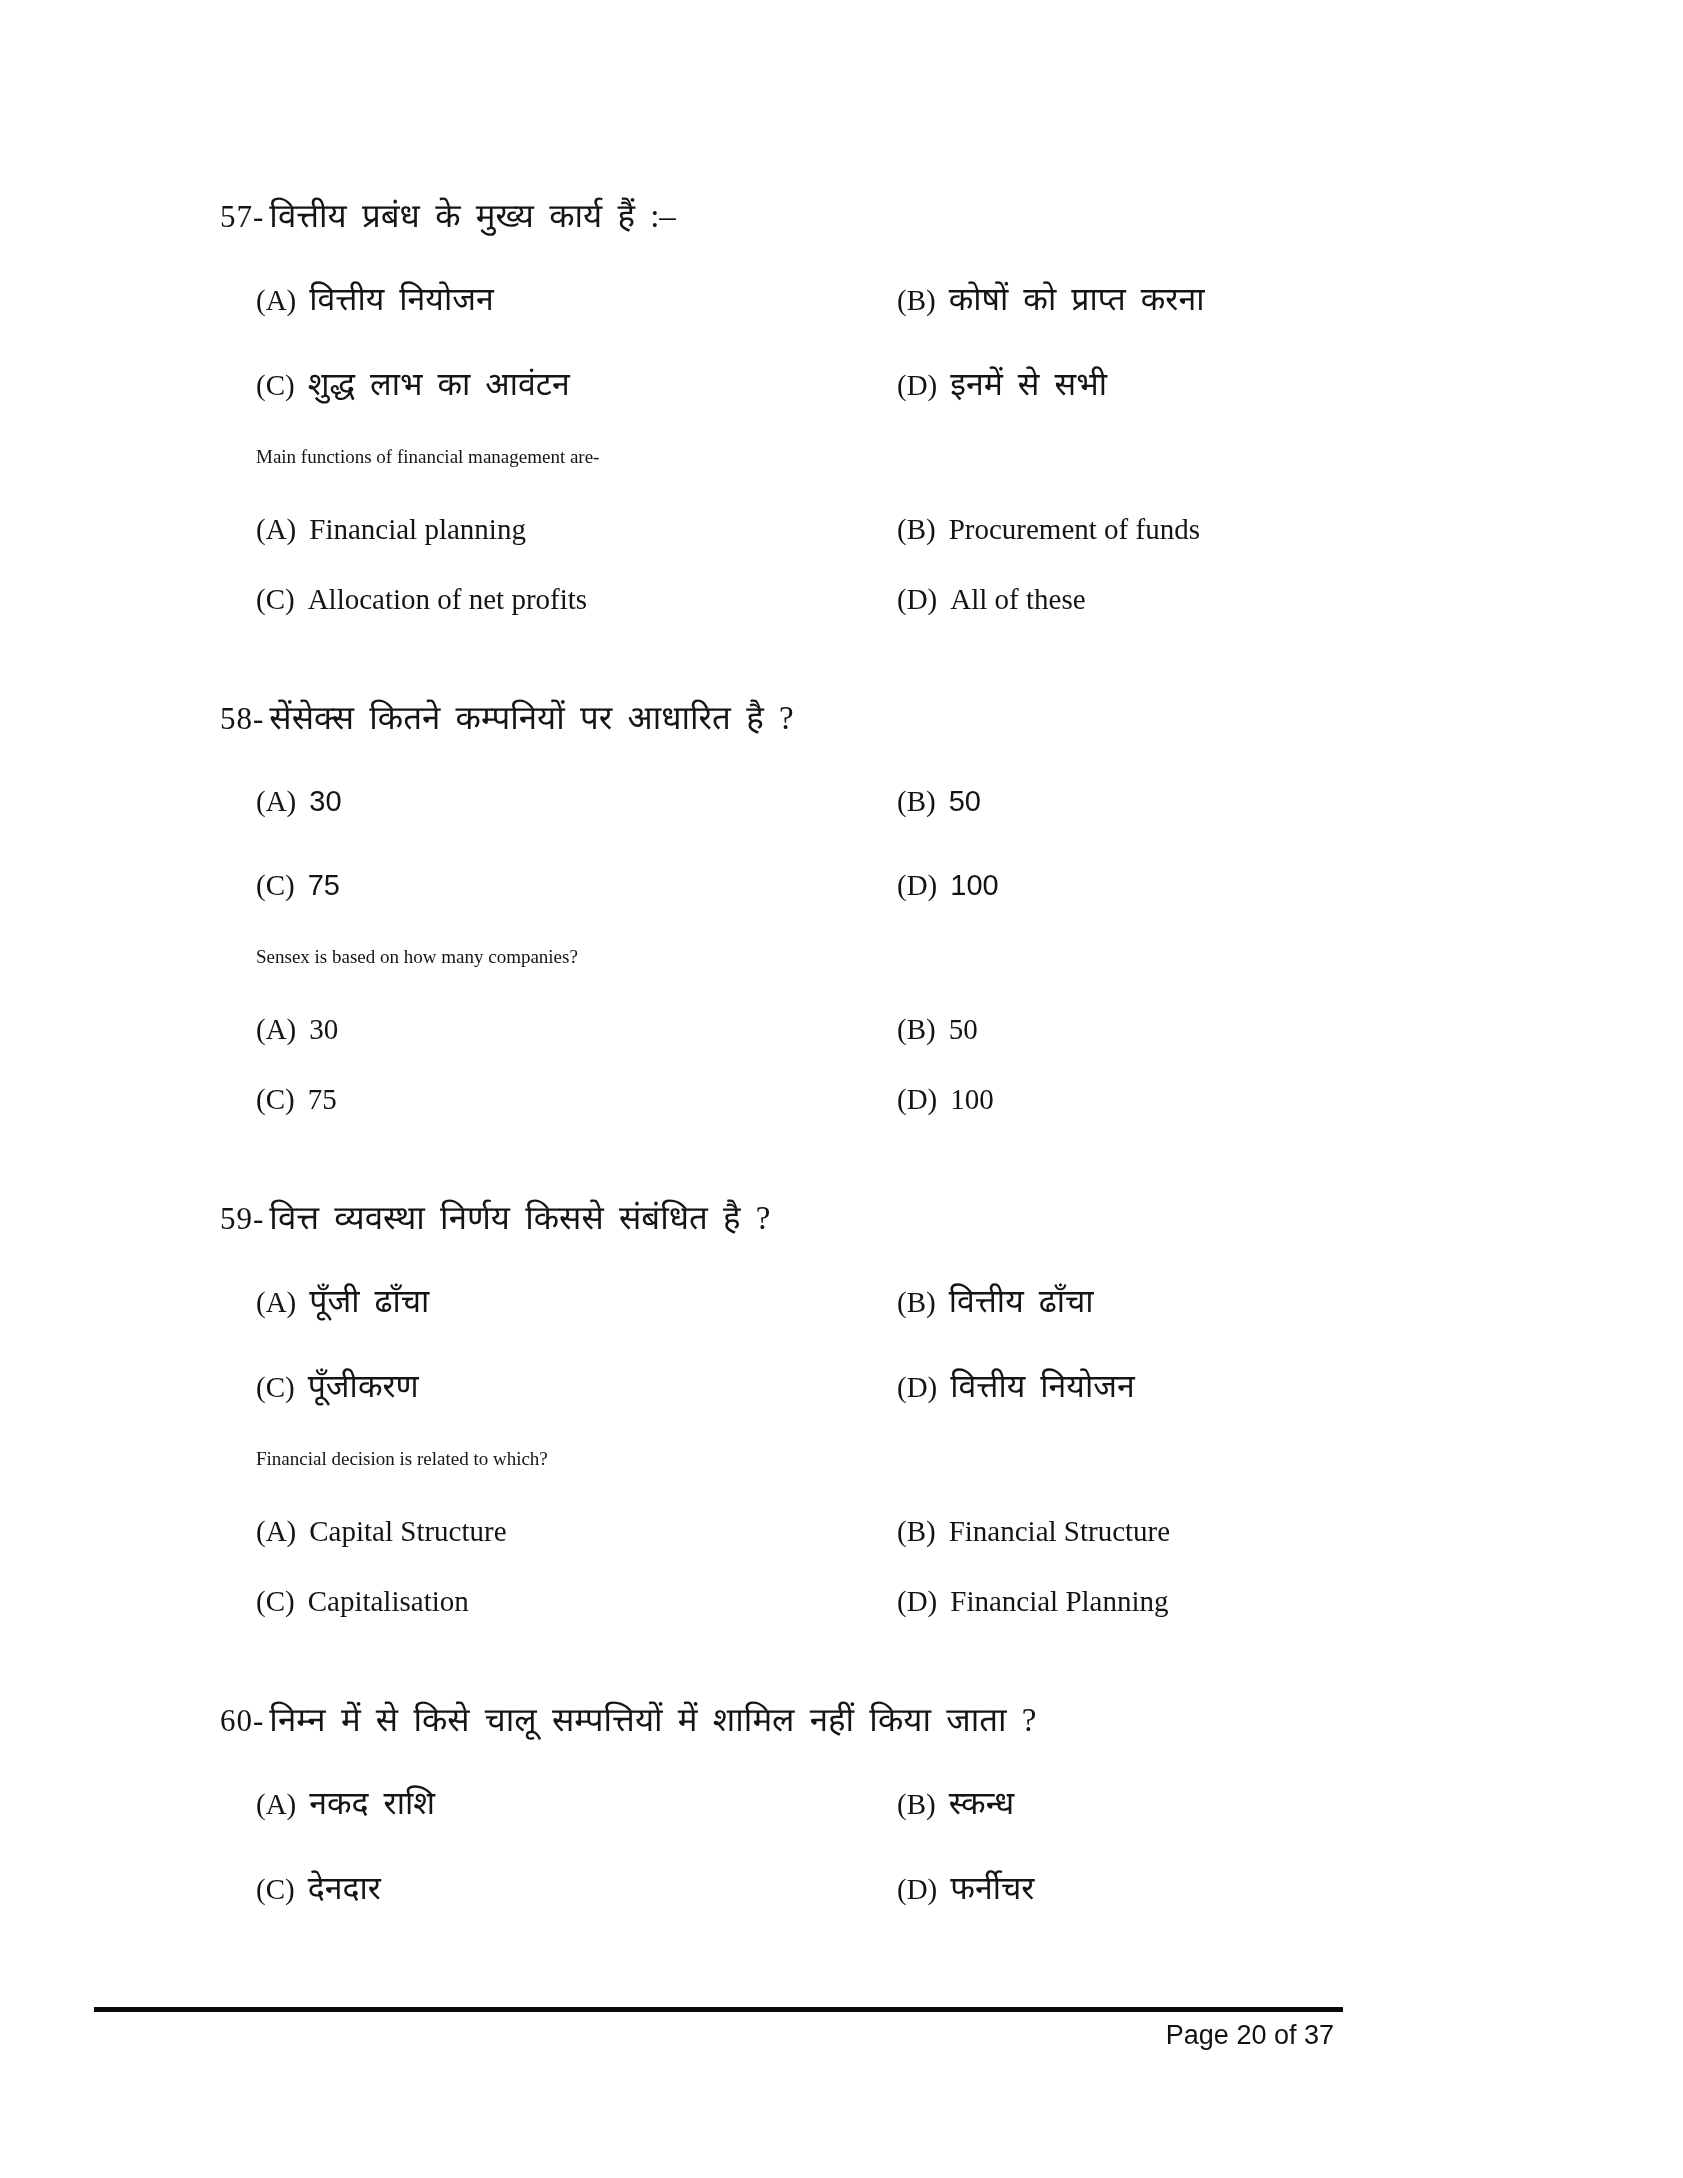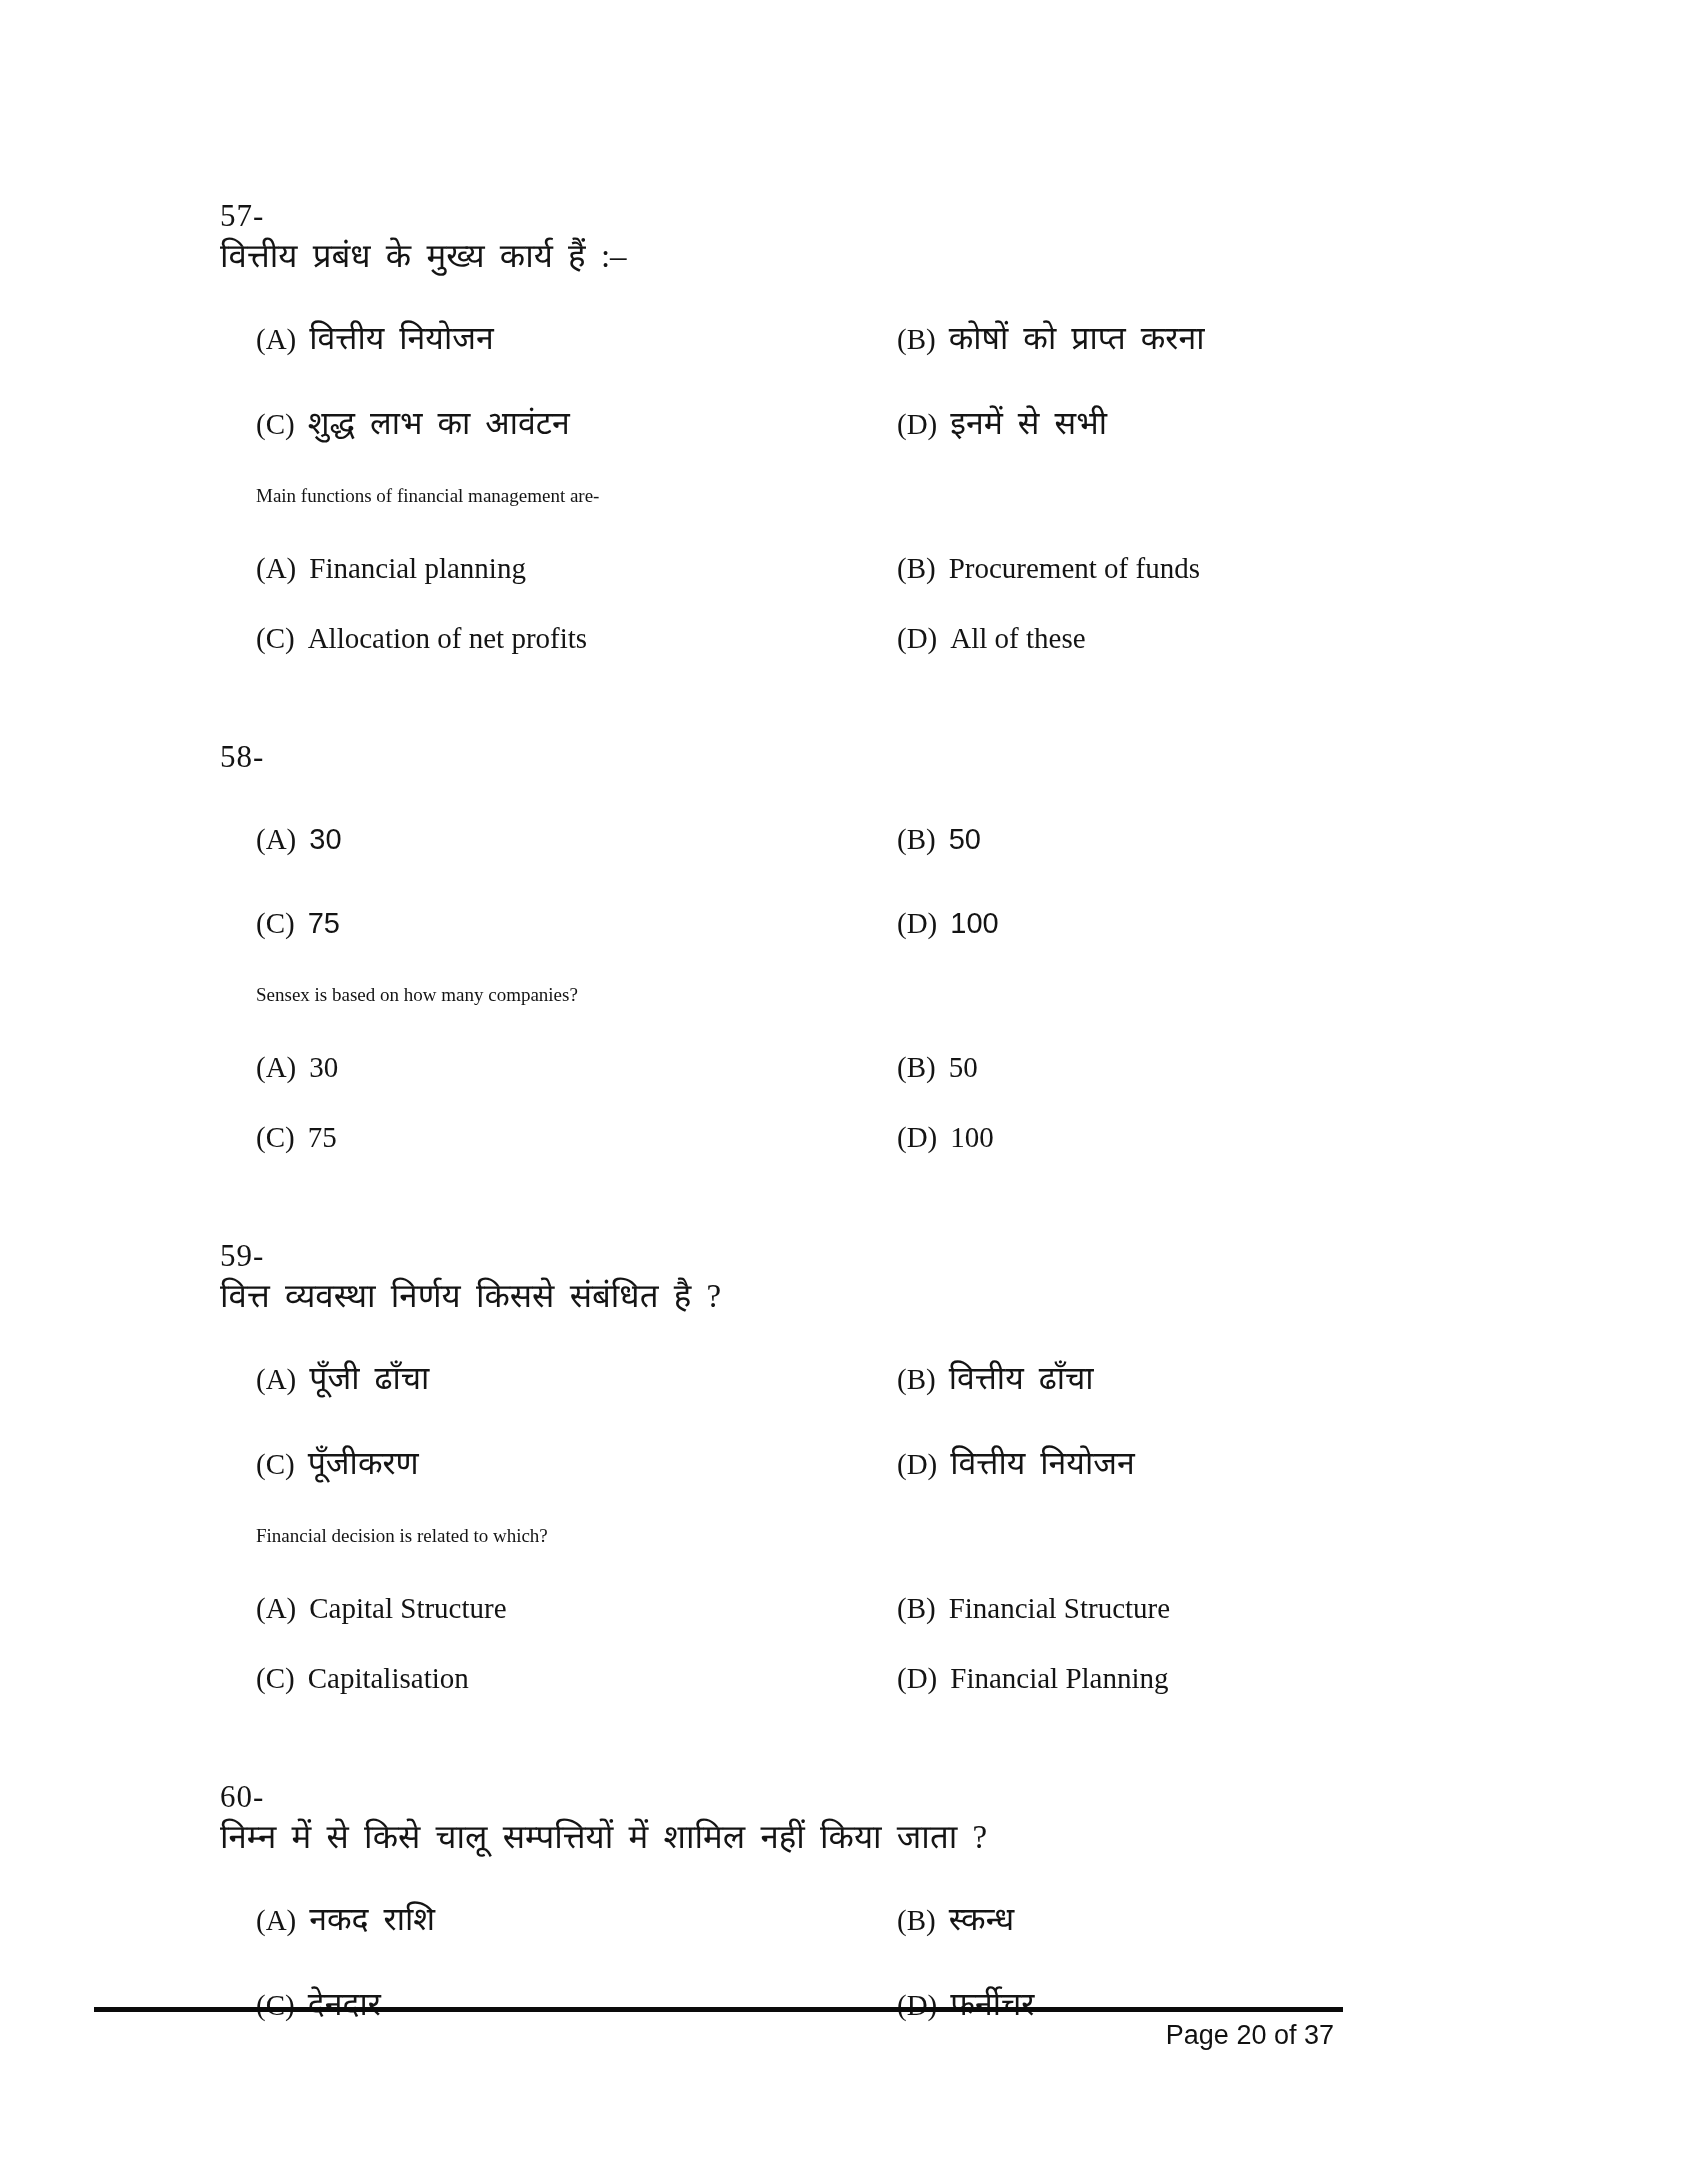--- a/index.html
+++ b/index.html
@@ -17,21 +17,20 @@
     width: 1134px;
   }
   .question { margin-bottom: 79px; }
   .q-head {
     display: flex;
     align-items: baseline;
     font-size: 33px;
     line-height: 40px;
     margin: 0 0 42px 0;
     white-space: nowrap;
-    flex-direction: column;
   }
   .q-num {
     font-size: 31px;
     margin-right: 5px;
     letter-spacing: 1px;
   }
   .hi { word-spacing: 7px; font-family: Liberation Serif, serif; }
   .opts {
     display: grid;
     grid-template-columns: 641px auto;
@@ -121,20 +120,21 @@
       <div class="opt eng-opt">
         <span class="lbl">(D)</span>
         <span>All of these</span>
       </div>
     </div>
   </div>
 
   <div class="question">
     <p class="q-head">
       <span class="q-num">58-</span>
+      <span class="hi">सेंसेक्स कितने कम्पनियों पर आधारित है ?</span>
     </p>
     <div class="opts">
       <div class="opt">
         <span class="lbl">(A)</span>
         <span class="num-sans">30</span>
       </div>
       <div class="opt">
         <span class="lbl">(B)</span>
         <span class="num-sans">50</span>
       </div>

